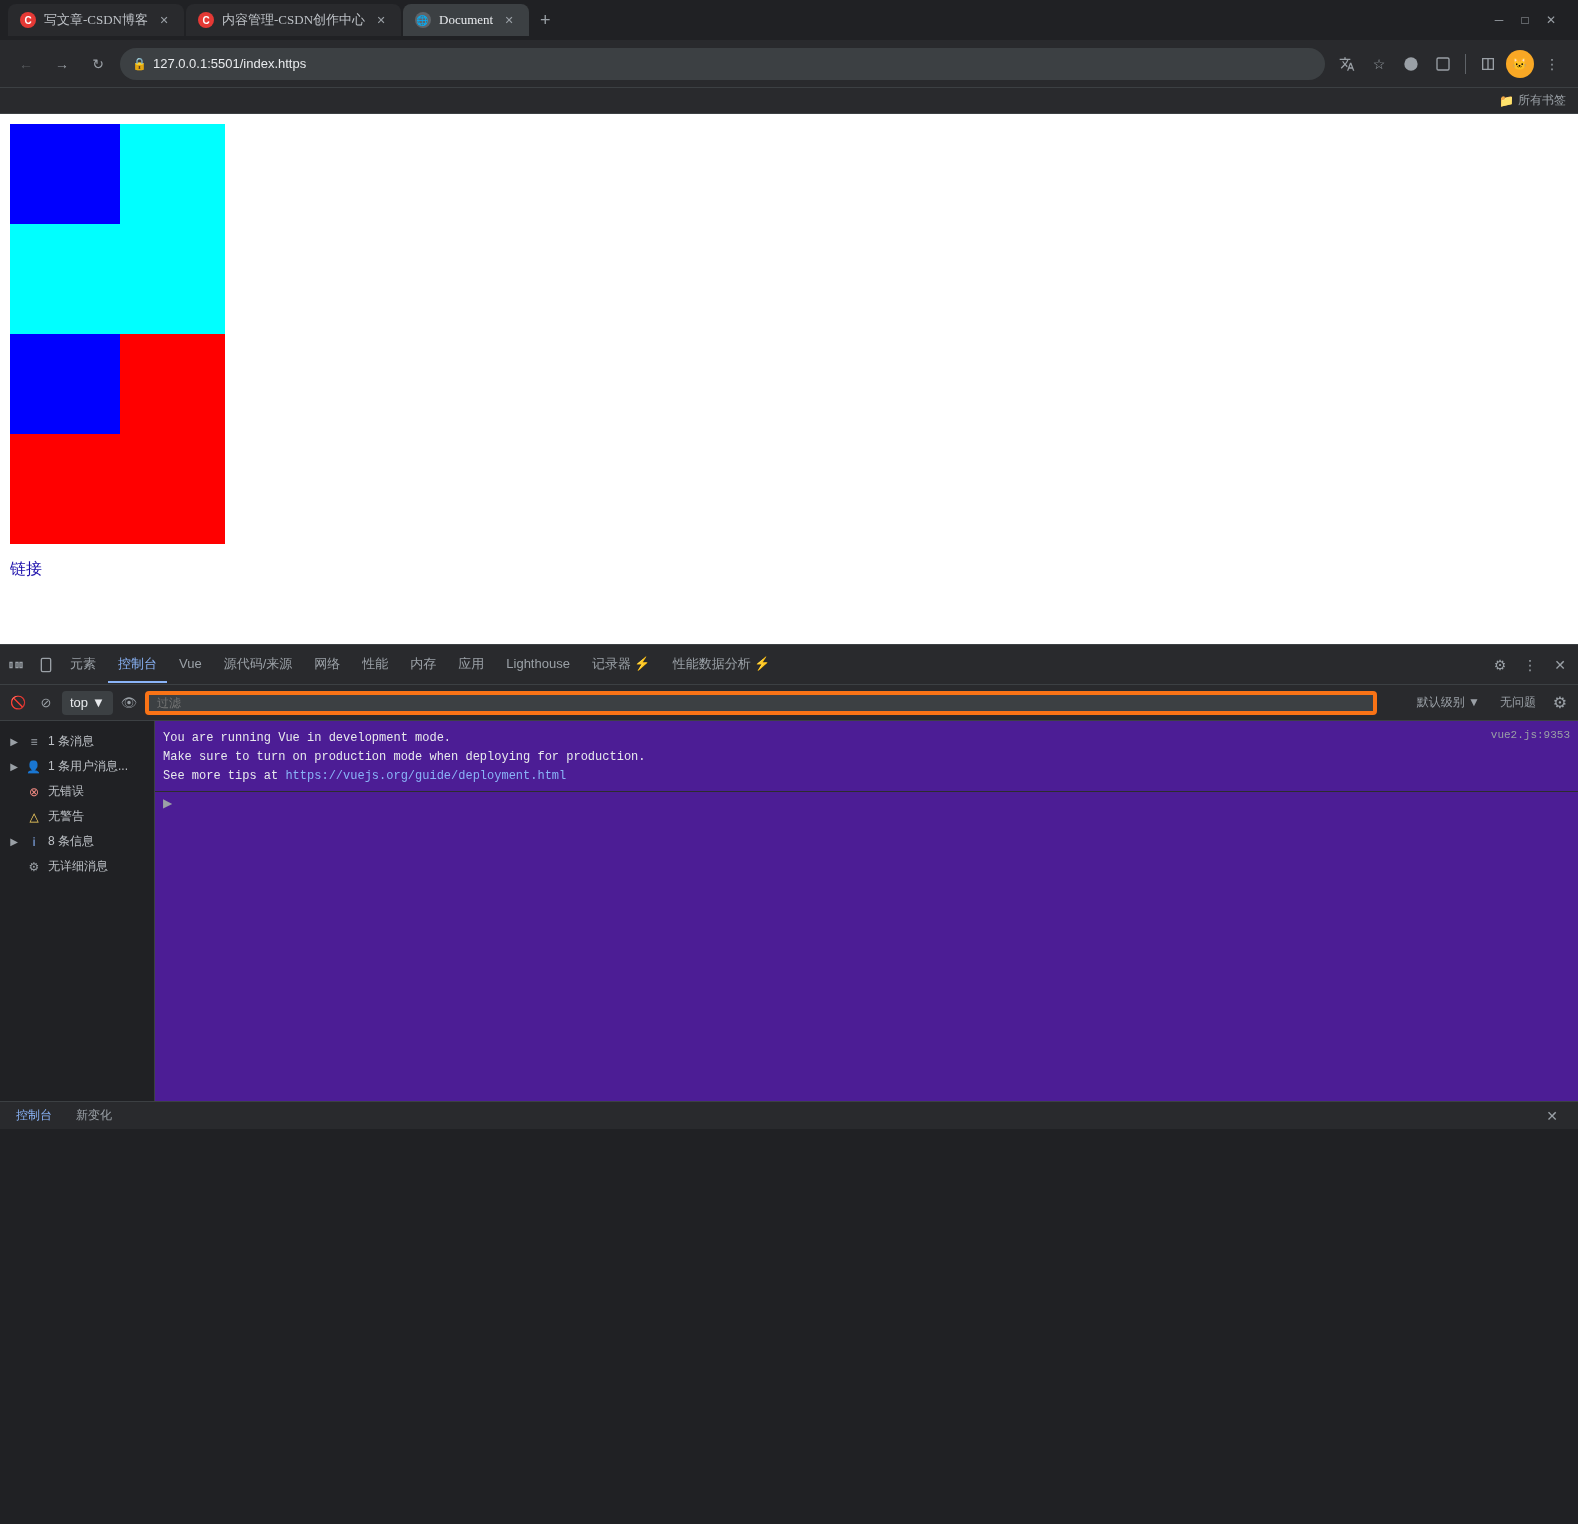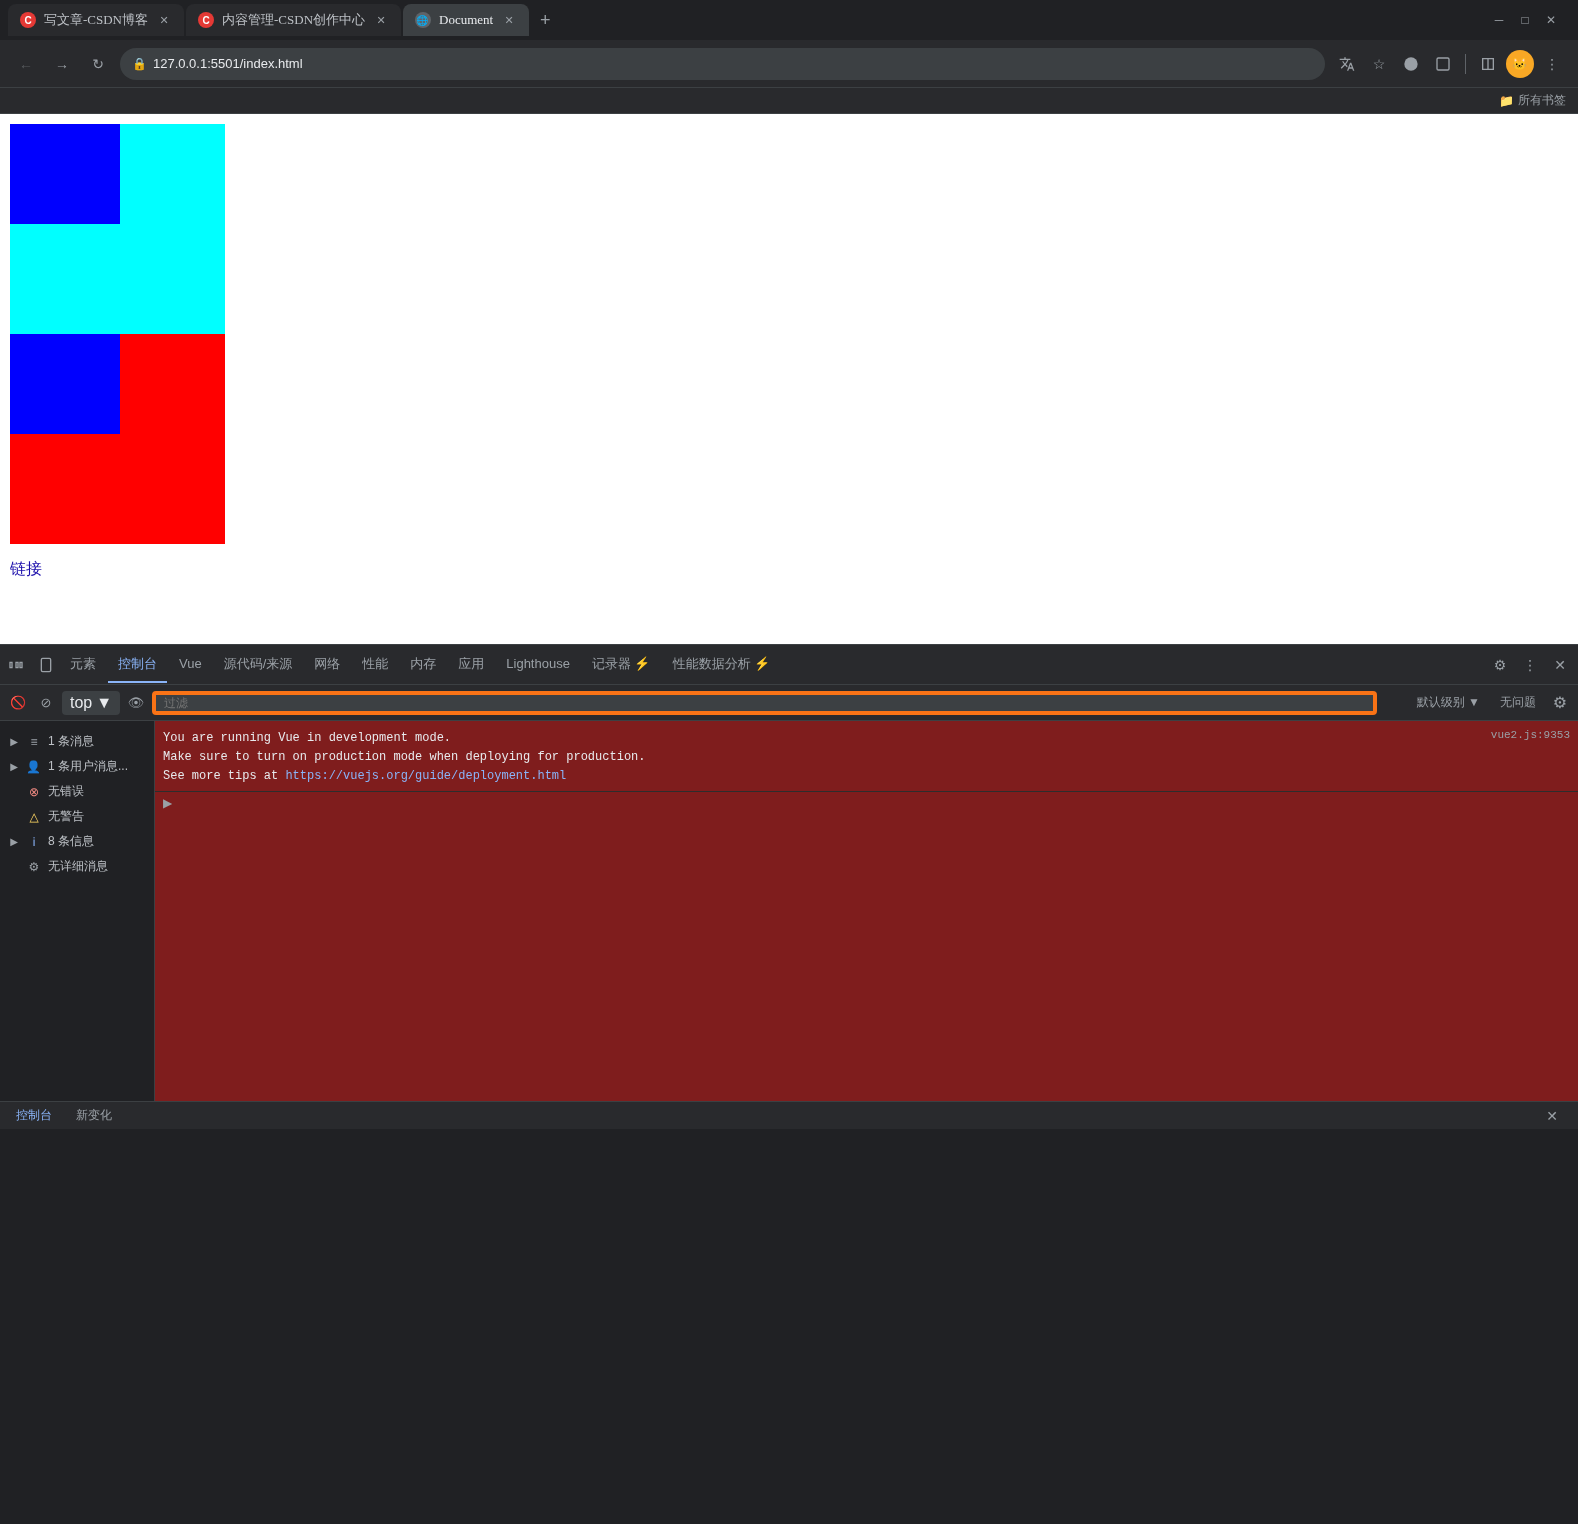--- a/index.html
+++ b/index.html
@@ -53,42 +53,42 @@
     
     .devtools-toolbar { display: flex; align-items: center; height: 40px; background: #292a2d; border-bottom: 1px solid #3c4043; padding: 0 4px; gap: 2px; overflow: hidden; }
     .devtools-tab { padding: 0 10px; height: 36px; display: flex; align-items: center; font-size: 13px; color: #9aa0a6; cursor: pointer; border-bottom: 2px solid transparent; white-space: nowrap; }
     .devtools-tab.active { color: #8ab4f8; border-bottom: 2px solid #8ab4f8; }
     .devtools-spacer { flex: 1; }
     .devtools-action-btn { width: 28px; height: 28px; border-radius: 4px; display: flex; align-items: center; justify-content: center; color: #9aa0a6; font-size: 14px; cursor: pointer; }
 
     
     .console-toolbar { display: flex; align-items: center; height: 36px; background: #292a2d; border-bottom: 1px solid #3c4043; padding: 0 6px; gap: 4px; }
     .console-tool-btn { width: 24px; height: 24px; border-radius: 4px; display: flex; align-items: center; justify-content: center; color: #9aa0a6; font-size: 13px; cursor: pointer; }
-    .context-selector { display: flex; align-items: center; gap: 4px; background: #3c4043; border-radius: 4px; padding: 2px 8px; font-size: 16px; color: #e8eaed; cursor: pointer; height: 24px; }
+    .context-selector { display: flex; align-items: center; gap: 4px; background: #3c4043; border-radius: 4px; padding: 2px 8px; font-size: 13px; color: #e8eaed; cursor: pointer; height: 24px; }
     .filter-input { flex: 1; background: #3c4043; border: 4px solid #f97316; border-radius: 4px; height: 24px; padding: 0 8px; font-size: 12px; color: #9aa0a6; outline: none; }
     .log-level-selector { display: flex; align-items: center; gap: 4px; font-size: 12px; color: #9aa0a6; cursor: pointer; padding: 0 8px; margin-left: 28px; }
     .no-issues-btn { display: flex; align-items: flex-start; gap: 4px; font-size: 12px; color: #9aa0a6; padding: 0 8px; cursor: pointer; }
     .console-settings-btn { width: 24px; height: 24px; display: flex; align-items: center; justify-content: center; color: #9aa0a6; cursor: pointer; }
 
     
     .console-body { display: flex; height: 380px; }
     .console-sidebar { width: 155px; background: #202124; border-right: 1px solid #3c4043; padding: 8px 0; flex-shrink: 0; }
     .sidebar-item { display: flex; align-items: center; gap: 6px; padding: 4px 8px; font-size: 13px; color: #bdc1c6; cursor: pointer; }
     .sidebar-expand { width: 12px; height: 12px; display: flex; align-items: center; justify-content: center; color: #9aa0a6; font-size: 10px; }
     .sidebar-icon { width: 16px; height: 16px; display: flex; align-items: center; justify-content: center; font-size: 12px; }
     .sidebar-icon.message { color: #9aa0a6; }
     .sidebar-icon.user { color: #9aa0a6; }
     .sidebar-icon.error { color: #f28b82; }
     .sidebar-icon.warning { color: #fdd663; }
     .sidebar-icon.info { color: #8ab4f8; }
     .sidebar-icon.verbose { color: #9aa0a6; }
     .sidebar-label { font-size: 12px; }
 
     
-    .console-main { flex: 1; background: #7f1d1d; overflow: auto; padding: 4px 0; }
+    .console-main { flex: 1; background: #4c1d95; overflow: auto; padding: 4px 0; }
     .console-message { display: flex; align-items: flex-start; padding: 4px 8px; border-bottom: 1px solid #2d2d2d; font-size: 12px; font-family: 'Consolas', 'Courier New', monospace; }
     .console-text { color: #e8eaed; flex: 1; line-height: 1.6; }
     .console-text a { color: #8ab4f8; text-decoration: none; font-family: Liberation Mono, monospace; }
     .console-source { color: #9aa0a6; font-size: 11px; margin-left: 8px; white-space: nowrap; cursor: pointer; }
     .console-arrow { padding: 4px 8px; color: #9aa0a6; font-size: 12px; cursor: pointer; }
 
     
     .devtools-bottom { display: flex; align-items: center; height: 28px; background: #292a2d; border-top: 1px solid #3c4043; padding: 0 12px; gap: 16px; }
     .bottom-tab { font-size: 12px; color: #9aa0a6; cursor: pointer; padding: 0 4px; }
     .bottom-tab.active { color: #8ab4f8; }
@@ -121,21 +121,21 @@
       <div class="win-btn">✕</div>
     </div>
   </div>
 
   <div class="address-bar">
     <div class="nav-btn disabled">←</div>
     <div class="nav-btn">→</div>
     <div class="nav-btn">↻</div>
     <div class="address-input-wrap">
       <span class="address-icon">🔒</span>
-      <span class="address-url">127.0.0.1:5501/index.html</span>
+      <span class="address-url">127.0.0.1:5501/index.https</span>
     </div>
     <div class="toolbar-actions">
       <div class="toolbar-btn">
         <svg width="16" height="16" viewBox="0 0 24 24" fill="#9aa0a6">
             <path d="M12.87 15.07l-2.54-2.51.03-.03c1.74-1.94 2.98-4.17 3.71-6.53H17V4h-7V2H8v2H1v1.99h11.17C11.5 7.92 10.44 9.75 9 11.35 8.07 10.32 7.3 9.19 6.69 8h-2c.73 1.63 1.73 3.17 2.98 4.56l-5.09 5.02L4 19l5-5 3.11 3.11.76-2.04zM18.5 10h-2L12 22h2l1.12-3h4.75L21 22h2l-4.5-12zm-2.62 7l1.62-4.33L19.12 17h-3.24z"></path>
           </svg>
       </div>
       <div class="toolbar-btn">☆</div>
       <div class="toolbar-btn">
         <svg width="16" height="16" viewBox="0 0 24 24" fill="#9aa0a6">

